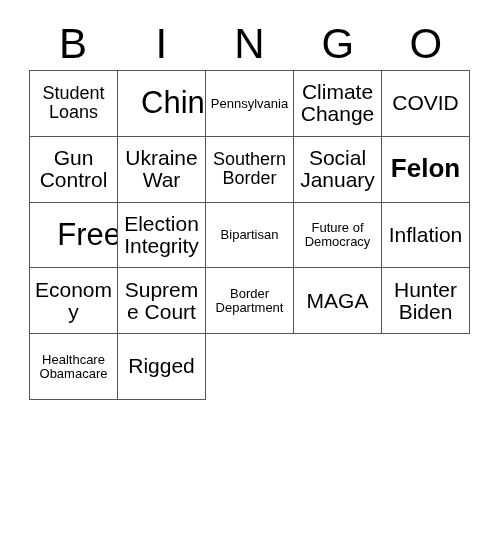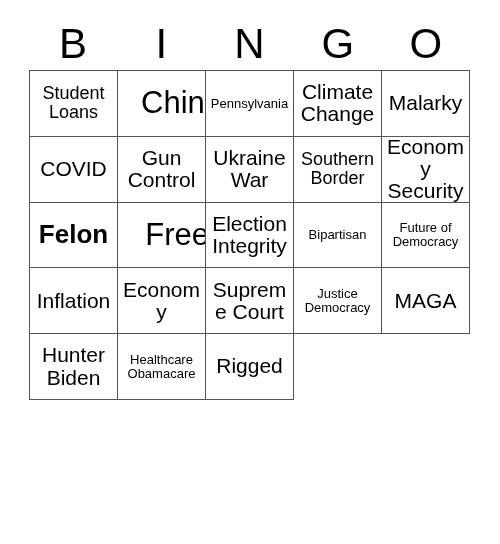--- a/index.html
+++ b/index.html
@@ -101,38 +101,35 @@
     </div>
     <div class="cell sz-xl">
       <span class="cell-text">China</span>
     </div>
     <div class="cell sz-xs">
       <span class="cell-text">Pennsylvania</span>
     </div>
     <div class="cell sz-md">
       <span class="cell-text">Climate Change</span>
     </div>
-    <div class="cell sz-md">
-      <span class="cell-text">Malarky</span>
-    </div>
 
     <div class="cell sz-md">
       <span class="cell-text">COVID</span>
     </div>
     <div class="cell sz-md">
       <span class="cell-text">Gun Control</span>
     </div>
     <div class="cell sz-md">
       <span class="cell-text">Ukraine War</span>
     </div>
     <div class="cell sz-sm">
       <span class="cell-text">Southern Border</span>
     </div>
     <div class="cell sz-md">
-      <span class="cell-text">Economy Security</span>
+      <span class="cell-text">Social January</span>
     </div>
 
     <div class="cell sz-lg">
       <span class="cell-text">Felon</span>
     </div>
     <div class="cell sz-xl">
       <span class="cell-text">Free!</span>
     </div>
     <div class="cell sz-md">
       <span class="cell-text">Election Integrity</span>
@@ -147,21 +144,21 @@
     <div class="cell sz-md">
       <span class="cell-text">Inflation</span>
     </div>
     <div class="cell sz-md">
       <span class="cell-text">Economy</span>
     </div>
     <div class="cell sz-md">
       <span class="cell-text">Supreme Court</span>
     </div>
     <div class="cell sz-xs">
-      <span class="cell-text">Justice Democracy</span>
+      <span class="cell-text">Border Department</span>
     </div>
 
     <div class="cell sz-md">
       <span class="cell-text">MAGA</span>
     </div>
     <div class="cell sz-md">
       <span class="cell-text">Hunter Biden</span>
     </div>
     <div class="cell sz-xs">
       <span class="cell-text">Healthcare Obamacare</span>

